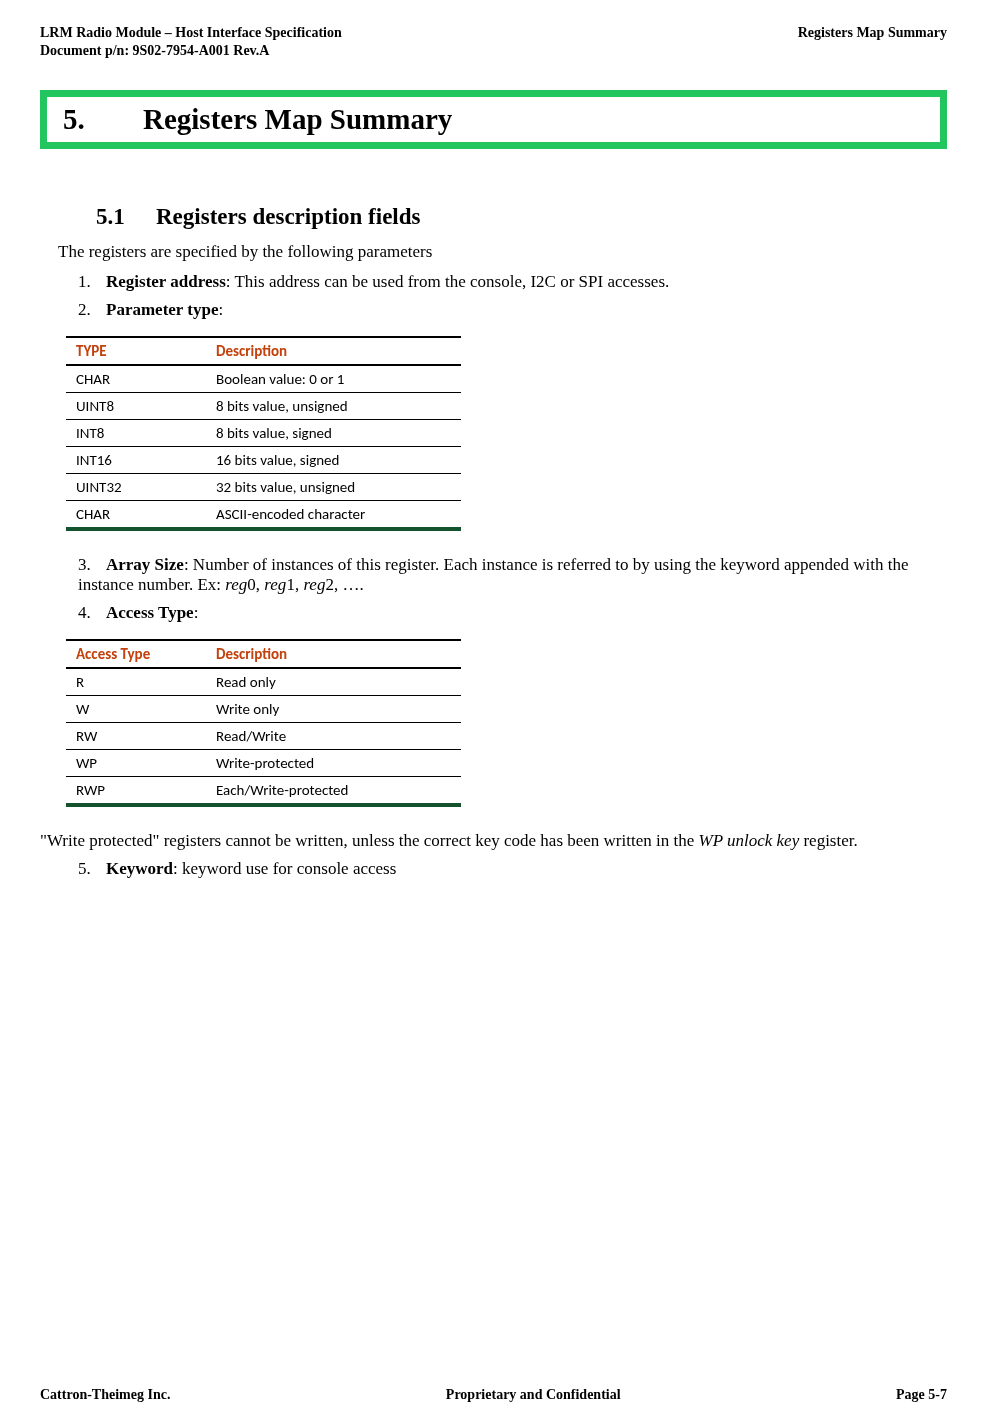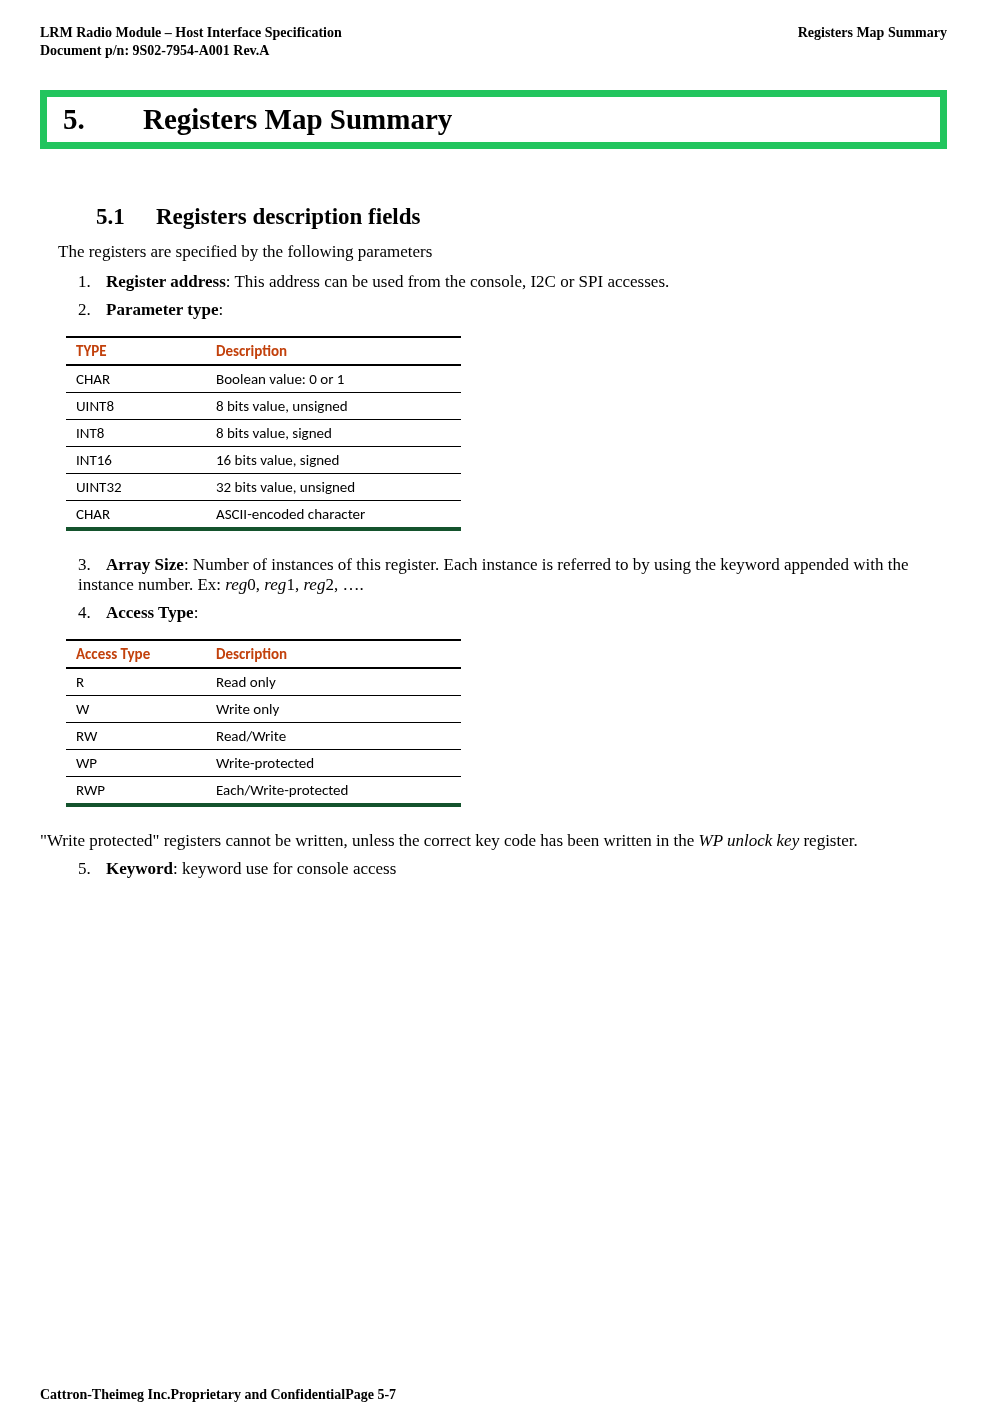--- a/index.html
+++ b/index.html
@@ -68,23 +68,23 @@
   }
   table.data-table td:first-child { width: 140px; }
   table.data-table tr:last-child td { border-bottom: 4px solid #14532d; }
 
   p.note { margin: 0 0 8px 0; }
 
   .footer {
     position: absolute;
     bottom: 16px;
     left: 40px;
-    right: 48px;
+    right: 40px;
     display: flex;
-    justify-content: flex-start;
+    justify-content: space-between;
     font-weight: bold;
     font-size: 14px;
   }
 </style>
 </head>
 <body>
 
 <div class="header-row">
   <div class="header-left">
     <div>LRM Radio Module – Host Interface Specification</div>

